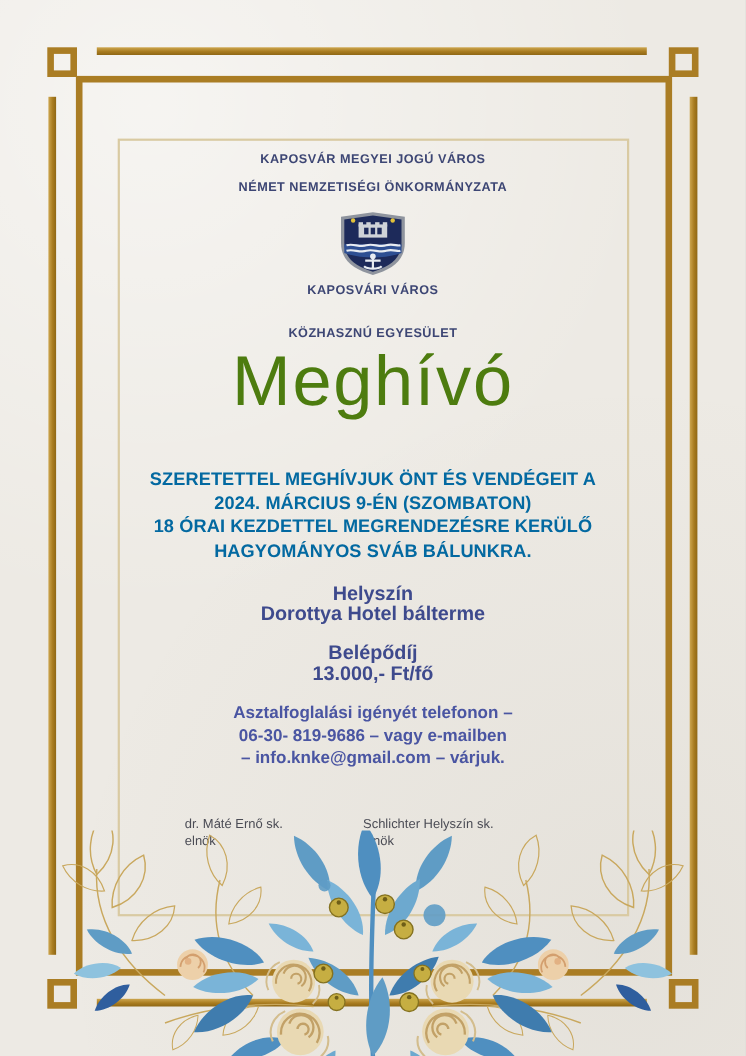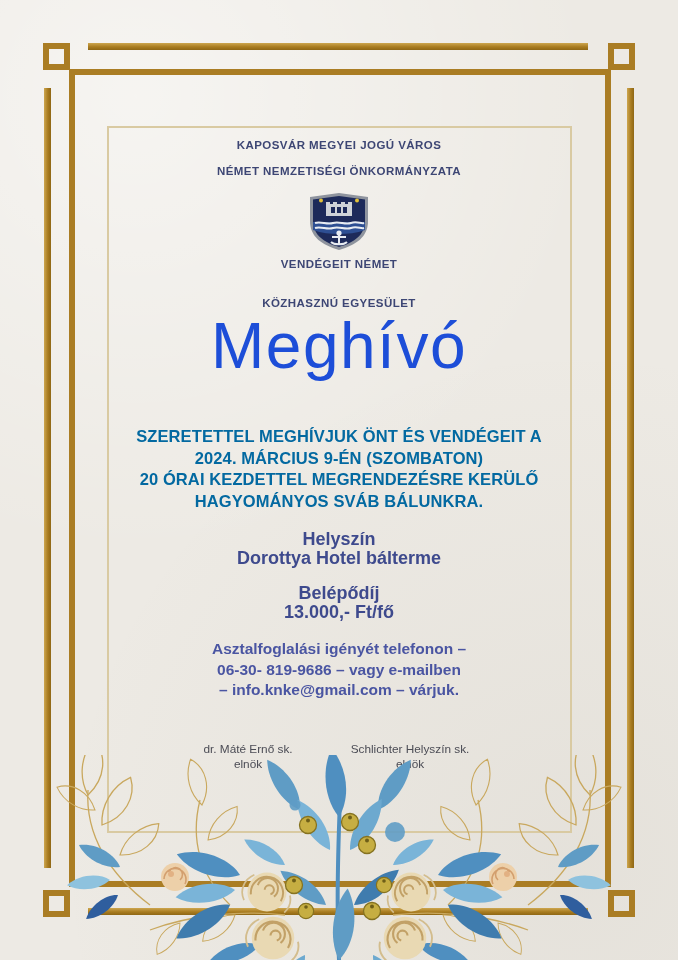--- a/index.html
+++ b/index.html
@@ -29,31 +29,31 @@
     position:absolute;left:107px;top:126px;width:465px;height:707px;box-sizing:border-box;
     border:2px solid #d9caa2;
   }
   
   .txt{position:absolute;left:0;width:100%;text-align:center;}
   .org{
     font-size:11.5px;font-weight:700;letter-spacing:.45px;color:#3d4674;
   }
   .crest{position:absolute;left:307px;top:192px;width:64px;height:59px;}
   .title{
-    top:304px;font-size:64px;line-height:84px;font-weight:300;color:#1d4ed8;letter-spacing:1.5px;
+    top:304px;font-size:64px;line-height:84px;font-weight:300;color:#4d7c0f;letter-spacing:1.5px;
   }
   .invite{top:426px;}
   .invite p{
     margin:0;font-size:16.5px;line-height:21.5px;font-weight:700;color:#0369a1;letter-spacing:.1px;
   }
   .detail{font-size:18px;font-weight:700;color:#3e4a8d;}
   .resv{top:639px;}
   .resv p{margin:0;font-size:15.5px;line-height:20.5px;font-weight:700;color:#4a55a2;text-align:center;}
   .sig{
-    position:absolute;top:742px;width:160px;text-align:center;
+    position:absolute;top:742px;width:160px;
     font-size:11.8px;line-height:15px;color:#4b4c55;
   }
   .sig-left{left:168px;}
   .sig-right{left:330px;}
   .florals{position:absolute;left:0;top:755px;width:678px;height:205px;}
 </style>
 </head>
 <body>
 
 <div class="page">
@@ -94,29 +94,29 @@
     <rect x="36" y="15" width="4" height="6" fill="#1d2a5a"></rect>
 
     <g stroke="#e8ecf2" stroke-width="2" fill="none">
       <path d="M32 40 V52"></path>
       <path d="M25 45 H39"></path>
       <path d="M24 50 C27 53 37 53 40 50"></path>
       <circle cx="32" cy="41" r="1.6"></circle>
     </g>
   </svg>
 
-  <div class="txt org" style="top:258px">VENDÉGEIT NÉMET</div>
+  <div class="txt org" style="top:258px">KAPOSVÁRI VÁROS</div>
   <div class="txt org" style="top:297px">KÖZHASZNÚ EGYESÜLET</div>
 
   <div class="txt title">Meghívó</div>
 
   <div class="txt invite">
     <p>SZERETETTEL MEGHÍVJUK ÖNT ÉS VENDÉGEIT A</p>
     <p>2024. MÁRCIUS 9-ÉN (SZOMBATON)</p>
-    <p>20 ÓRAI KEZDETTEL MEGRENDEZÉSRE KERÜLŐ</p>
+    <p>18 ÓRAI KEZDETTEL MEGRENDEZÉSRE KERÜLŐ</p>
     <p>HAGYOMÁNYOS SVÁB BÁLUNKRA.</p>
   </div>
 
   <div class="txt detail" style="top:529px">Helyszín</div>
   <div class="txt detail" style="top:548px">Dorottya Hotel bálterme</div>
   <div class="txt detail" style="top:583px">Belépődíj</div>
   <div class="txt detail" style="top:602px">13.000,- Ft/fő</div>
 
   <div class="txt resv">
     <p>Asztalfoglalási igényét telefonon –</p>

